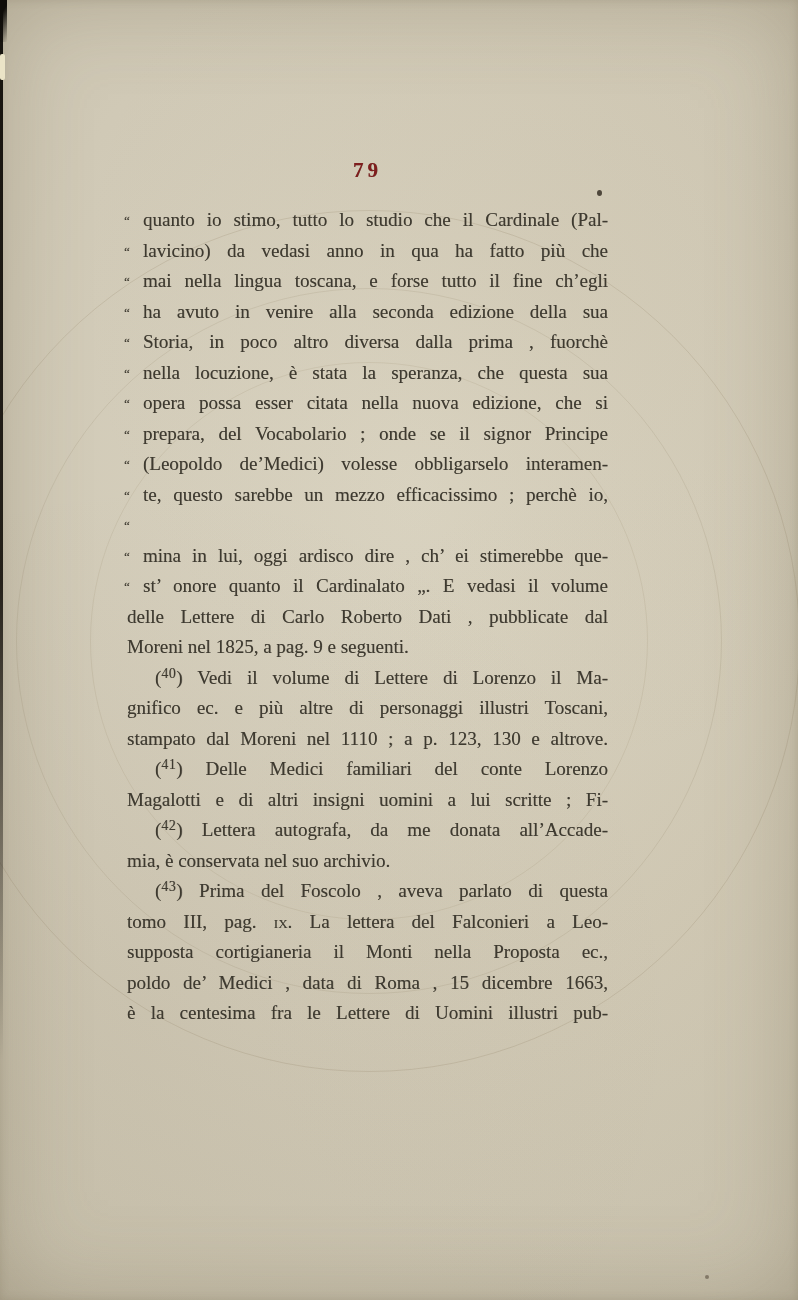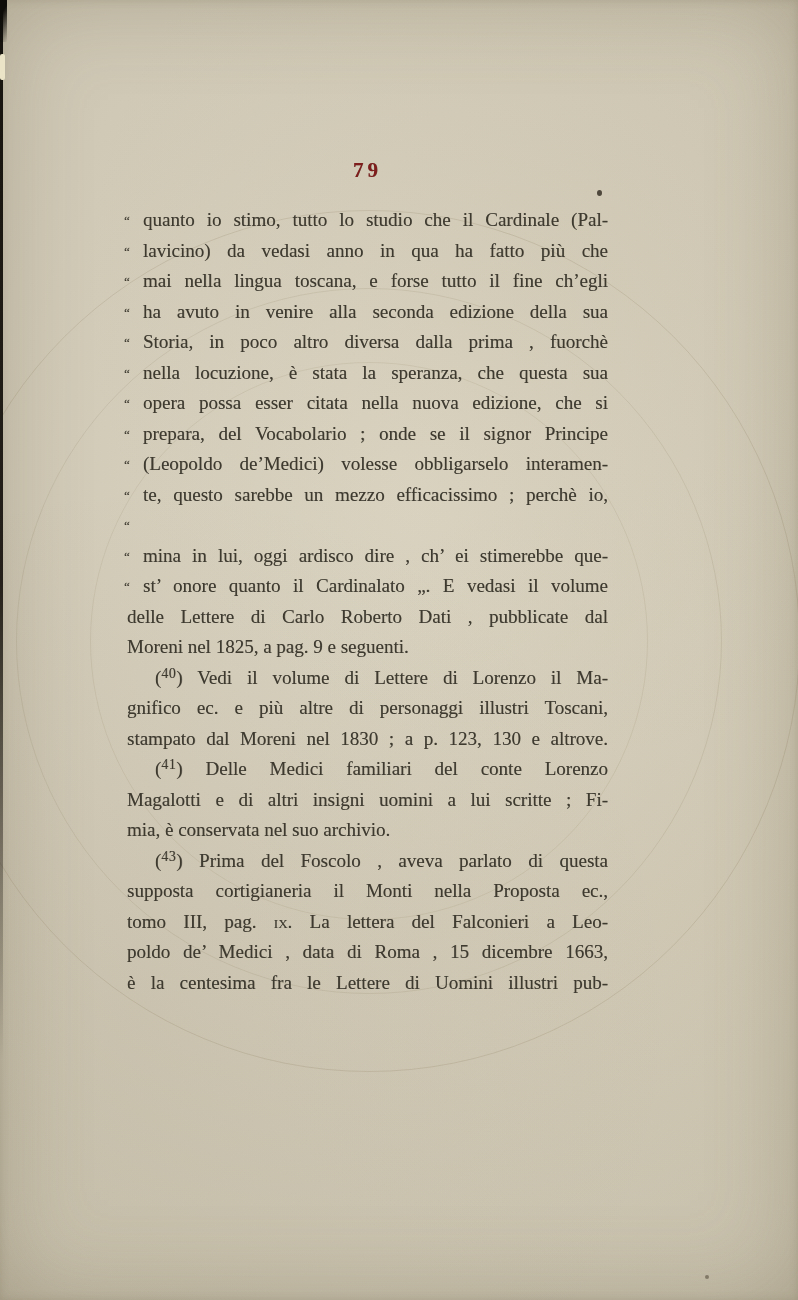--- a/index.html
+++ b/index.html
@@ -99,22 +99,23 @@
     <div class="line quoted j"><span class="q">“</span><span>prepara, del Vocabolario ; onde se il signor Principe</span></div>
     <div class="line quoted j"><span class="q">“</span><span class="i">(Leopoldo de’Medici</span><span>) volesse obbligarselo interamen-</span></div>
     <div class="line quoted j"><span class="q">“</span><span>te, questo sarebbe un mezzo efficacissimo ; perchè io,</span></div>
     <div class="line quoted j"><span class="q">“</span></div>
     <div class="line quoted j"><span class="q">“</span><span>mina in lui, oggi ardisco dire , ch’ ei stimerebbe que-</span></div>
     <div class="line quoted j"><span class="q">“</span><span>st’ onore quanto il Cardinalato „. E vedasi il volume</span></div>
     <div class="line plain j"><span>delle </span><span class="i">Lettere di Carlo Roberto Dati</span><span> , pubblicate dal</span></div>
     <div class="line plain"><span>Moreni nel 1825, a pag. 9 e seguenti.</span></div>
     <div class="line fnote j"><span>(</span><span class="sup">40</span><span>) Vedi il volume di </span><span class="i">Lettere di Lorenzo il Ma-</span></div>
     <div class="line plain j"><span class="i">gnifico</span><span> ec. </span><span class="i">e più altre di personaggi illustri Toscani,</span></div>
-    <div class="line plain j"><span>stampato dal Moreni nel 1830 ; a p. 123, 130 e altrove.</span></div>
+    <div class="line plain j"><span>stampato dal Moreni nel 1110 ; a p. 123, 130 e altrove.</span></div>
     <div class="line fnote j"><span>(</span><span class="sup">41</span><span>) </span><span class="i">Delle Medici familiari del conte Lorenzo</span></div>
     <div class="line plain j"><span class="i">Magalotti e di altri insigni uomini a lui scritte ;</span><span> Fi-</span></div>
+    <div class="line fnote j"><span>(</span><span class="sup">42</span><span>) Lettera autografa, da me donata all’Accade-</span></div>
     <div class="line plain"><span>mia, è conservata nel suo archivio.</span></div>
     <div class="line fnote j"><span>(</span><span class="sup">43</span><span>) Prima del Foscolo , aveva parlato di questa</span></div>
+    <div class="line plain j"><span>tomo III, pag. </span><span class="sc">ix</span><span>. La lettera del Falconieri a Leo-</span></div>
     <div class="line plain j"><span>supposta cortigianeria il Monti nella </span><span class="i">Proposta</span><span> ec.,</span></div>
-    <div class="line plain j"><span>tomo III, pag. </span><span class="sc">ix</span><span>. La lettera del Falconieri a Leo-</span></div>
     <div class="line plain j"><span>poldo de’ Medici , data di Roma , 15 dicembre 1663,</span></div>
     <div class="line plain j"><span>è la centesima fra le </span><span class="i">Lettere di Uomini illustri</span><span> pub-</span></div>
   </div>
 
 </body></html>

